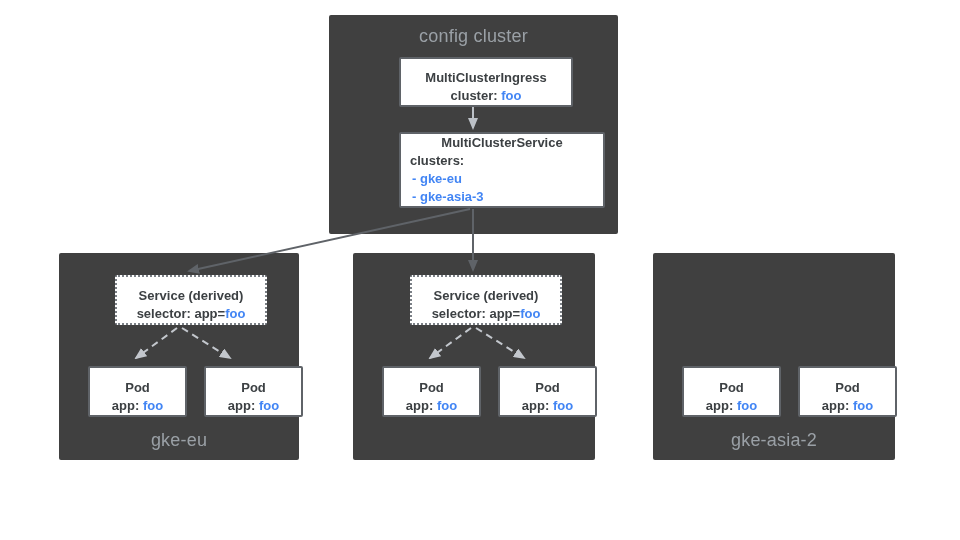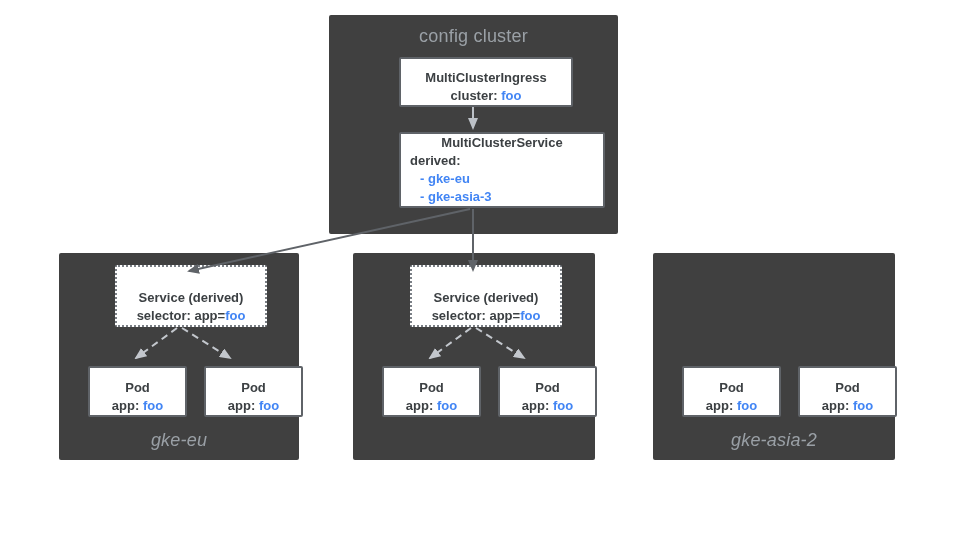--- a/index.html
+++ b/index.html
@@ -25,21 +25,21 @@
 
   .cluster-label {
     position: absolute;
     width: 100%;
     text-align: center;
     color: #9aa0a6;
     font-size: 18px;
     letter-spacing: 0.2px;
   }
   .cluster-label.top { top: 11px; }
-  .cluster-label.bottom { bottom: 9px; font-style: italic; }
+  .cluster-label.bottom { bottom: 9px; }
 
   .node {
     position: absolute;
     background: #ffffff;
     border: 2px solid #5f6368;
     border-radius: 2px;
     color: #3c4043;
     font-size: 13px;
     font-weight: 700;
     line-height: 18px;
@@ -50,24 +50,24 @@
     margin-left: 12px;
   }
   .node.dotted { border: 2px dotted #7b8086; }
   .blue { color: #4285f4; }
 
   
   .mci { left: 58px; top: 42px; width: 174px; height: 50px; }
   .mcs { left: 58px; top: 117px; width: 206px; height: 76px; text-align: left; }
   .mcs .node-title { text-align: center; }
   .mcs .node-line { padding-left: 9px; }
-  .mcs .item { padding-left: 19px; }
+  .mcs .item { padding-left: 11px; }
 
   
-  .derived { left: 44px; top: 12px; width: 152px; height: 62px; }
+  .derived { left: 44px; top: 22px; width: 152px; height: 50px; }
   .c-asia1 .derived { left: 45px; }
   .pod { top: 113px; width: 99px; height: 51px; }
   .pod.p1 { left: 17px; }
   .pod.p2 { left: 133px; }
 
   .arrows {
     position: absolute;
     left: 0; top: 0;
     width: 960px; height: 540px;
     pointer-events: none;
@@ -84,21 +84,21 @@
     <div class="node mci">
       <div class="node-title">MultiClusterIngress</div>
       <div class="node-line">
         <span>cluster:</span>
         <span class="blue">foo</span>
       </div>
     </div>
 
     <div class="node mcs">
       <div class="node-title">MultiClusterService</div>
-      <div class="node-line">derived:</div>
+      <div class="node-line">clusters:</div>
       <div class="node-line item blue">- gke-eu</div>
       <div class="node-line item blue">- gke-asia-3</div>
     </div>
   </section>
 
   <section class="cluster workload-cluster c-eu">
     <div class="node dotted derived">
       <div class="node-title">Service (derived)</div>
       <div class="node-line">
         <span>selector: app=</span><span class="blue">foo</span>

